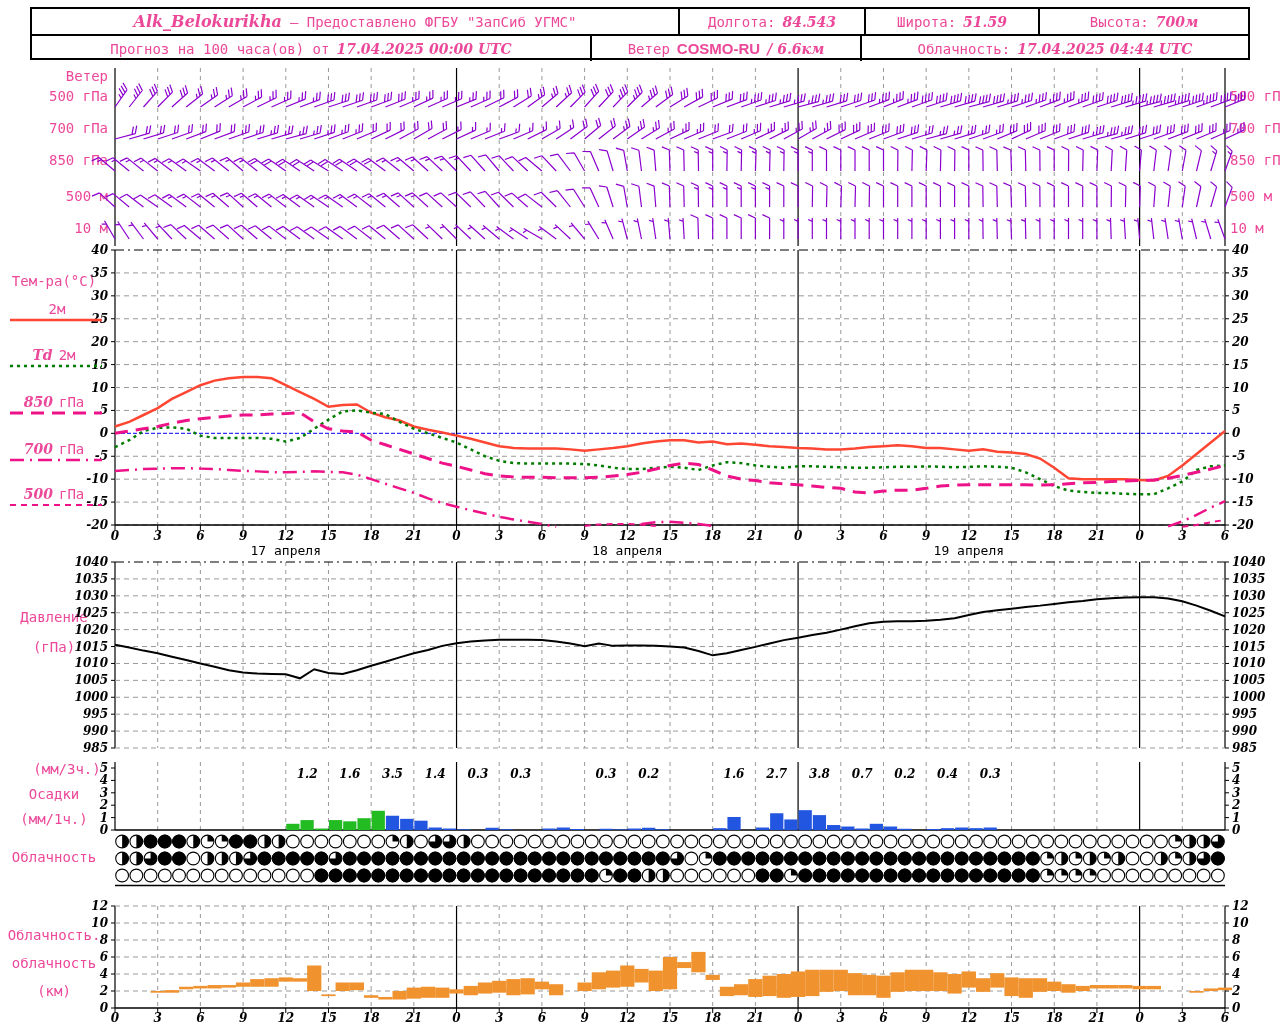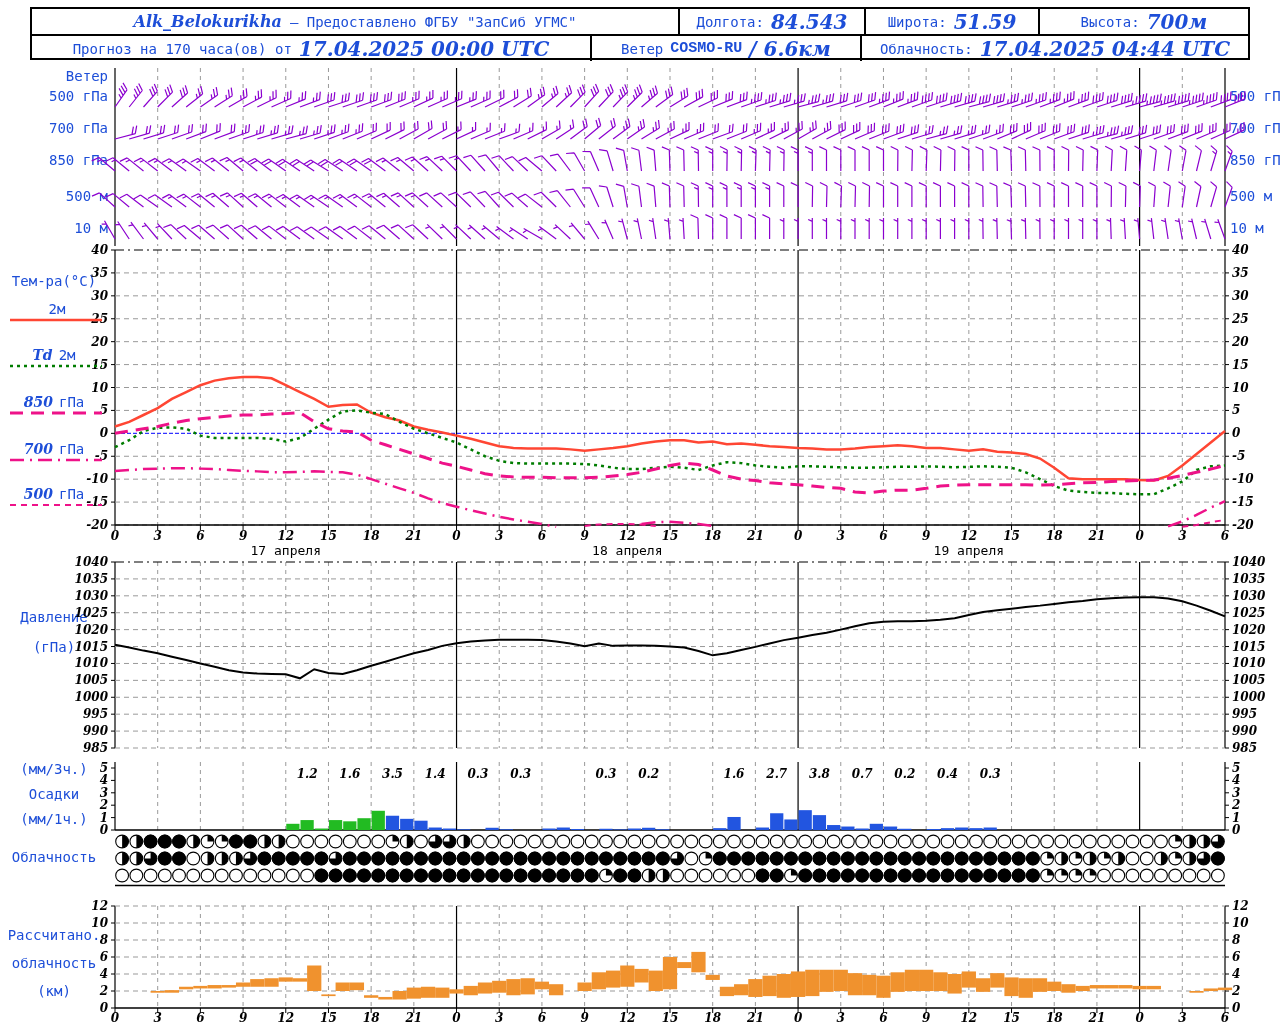--- a/index.html
+++ b/index.html
@@ -1,27 +1,27 @@
 <!DOCTYPE html>
 <html><head>
 <meta charset="utf-8">
 <style>
   html,body{margin:0;padding:0;background:#fff;}
   .root{position:relative;width:1280px;height:1024px;background:#fff;overflow:hidden;
-        font-family:"DejaVu Sans Mono","Liberation Mono",monospace;color:#1d4ed8;}
+        font-family:"DejaVu Sans Mono","Liberation Mono",monospace;color:#ec4899;}
   svg{position:absolute;left:0;top:0;}
   .hdr-box{position:absolute;left:30px;top:7px;width:1220px;height:53px;border:2px solid #000;box-sizing:border-box;}
   .hdr-row{display:flex;align-items:center;height:25px;}
   .hdr-row.first{border-bottom:2px solid #000;}
   .hdr-cell{display:flex;align-items:center;justify-content:center;height:100%;white-space:nowrap;
             font-size:14px;}
   .hdr-cell + .hdr-cell{border-left:2px solid #000;align-items:center;}
   .station{font-family:"DejaVu Serif","Liberation Serif",serif;font-style:italic;font-weight:bold;font-size:16px;margin-right:8px;}
-  .val{font-family:"DejaVu Serif","Liberation Serif",serif;font-style:italic;font-weight:bold;font-size:20px;margin-left:7px;}
-  .modelname{font-family:Liberation Mono, monospace;font-weight:bold;font-size:15px;margin-left:7px;}
+  .val{font-family:"DejaVu Serif","Liberation Serif",serif;font-style:italic;font-weight:bold;font-size:14px;margin-left:7px;}
+  .modelname{font-family:Liberation Sans, sans-serif;font-weight:bold;font-size:15px;margin-left:7px;}
   .lbl{position:absolute;font-size:14px;line-height:15px;white-space:nowrap;}
   .lbl.rt{width:108px;text-align:right;}
   .lbl.ctr{width:108px;text-align:center;}
   .legend-pre{font-family:"DejaVu Serif","Liberation Serif",serif;font-style:italic;font-weight:bold;margin-right:6px;}
 </style>
 </head>
 <body>
 <div class="root">
 
 <div class="hdr-box">
@@ -38,21 +38,21 @@
       <span>Широта:</span>
       <span class="val">51.59</span>
     </div>
     <div class="hdr-cell" style="width:208px">
       <span>Высота:</span>
       <span class="val">700м</span>
     </div>
   </div>
   <div class="hdr-row">
     <div class="hdr-cell" style="width:558px">
-      <span>Прогноз на 170 часа(ов) от</span>
+      <span>Прогноз на 100 часа(ов) от</span>
       <span class="val">17.04.2025 00:00 UTC</span>
     </div>
     <div class="hdr-cell" style="width:268px">
       <span>Ветер</span>
       <span class="modelname">COSMO-RU</span>
       <span class="val">/ 6.6км</span>
     </div>
     <div class="hdr-cell" style="flex:1">
       <span>Облачность:</span>
       <span class="val">17.04.2025 04:44 UTC</span>
@@ -76,27 +76,27 @@
 <div class="lbl ctr" style="left:0;top:274px">Тем-ра(°C)</div>
 <div class="lbl ctr" style="left:0;top:302px"><span class="legend-pre"></span><span>2м</span></div>
 <div class="lbl ctr" style="left:0;top:348px"><span class="legend-pre">Td</span><span>2м</span></div>
 <div class="lbl ctr" style="left:0;top:395px"><span class="legend-pre">850</span><span>гПа</span></div>
 <div class="lbl ctr" style="left:0;top:442px"><span class="legend-pre">700</span><span>гПа</span></div>
 <div class="lbl ctr" style="left:0;top:487px"><span class="legend-pre">500</span><span>гПа</span></div>
 
 <div class="lbl ctr" style="left:0;top:610px">Давление</div>
 <div class="lbl ctr" style="left:0;top:640px">(гПа)</div>
 
-<div class="lbl ctr" style="left:0;top:762px">(мм/3ч.)</div>
+<div class="lbl ctr" style="left:13px;top:762px">(мм/3ч.)</div>
 <div class="lbl ctr" style="left:0;top:787px">Осадки</div>
 <div class="lbl ctr" style="left:0;top:812px">(мм/1ч.)</div>
 
 <div class="lbl ctr" style="left:0;top:850px">Облачность</div>
 
-<div class="lbl ctr" style="left:0;top:928px">Рассчитано.</div>
+<div class="lbl ctr" style="left:0;top:928px">Облачность.</div>
 <div class="lbl ctr" style="left:0;top:956px">облачность</div>
 <div class="lbl ctr" style="left:0;top:984px">(км)</div>
 
 <svg id="chart" width="1280" height="1024" viewBox="0 0 1280 1024">
       <g>
         <line x1="115" y1="68" x2="115" y2="246" stroke="#000" stroke-width="1.2"></line>
         <line x1="157.69230769230768" y1="68" x2="157.69230769230768" y2="246" stroke="#999999" stroke-width="1" stroke-dasharray="4 4"></line>
         <line x1="200.3846153846154" y1="68" x2="200.3846153846154" y2="246" stroke="#999999" stroke-width="1" stroke-dasharray="4 4"></line>
         <line x1="243.07692307692307" y1="68" x2="243.07692307692307" y2="246" stroke="#999999" stroke-width="1" stroke-dasharray="4 4"></line>
         <line x1="285.7692307692308" y1="68" x2="285.7692307692308" y2="246" stroke="#999999" stroke-width="1" stroke-dasharray="4 4"></line>

